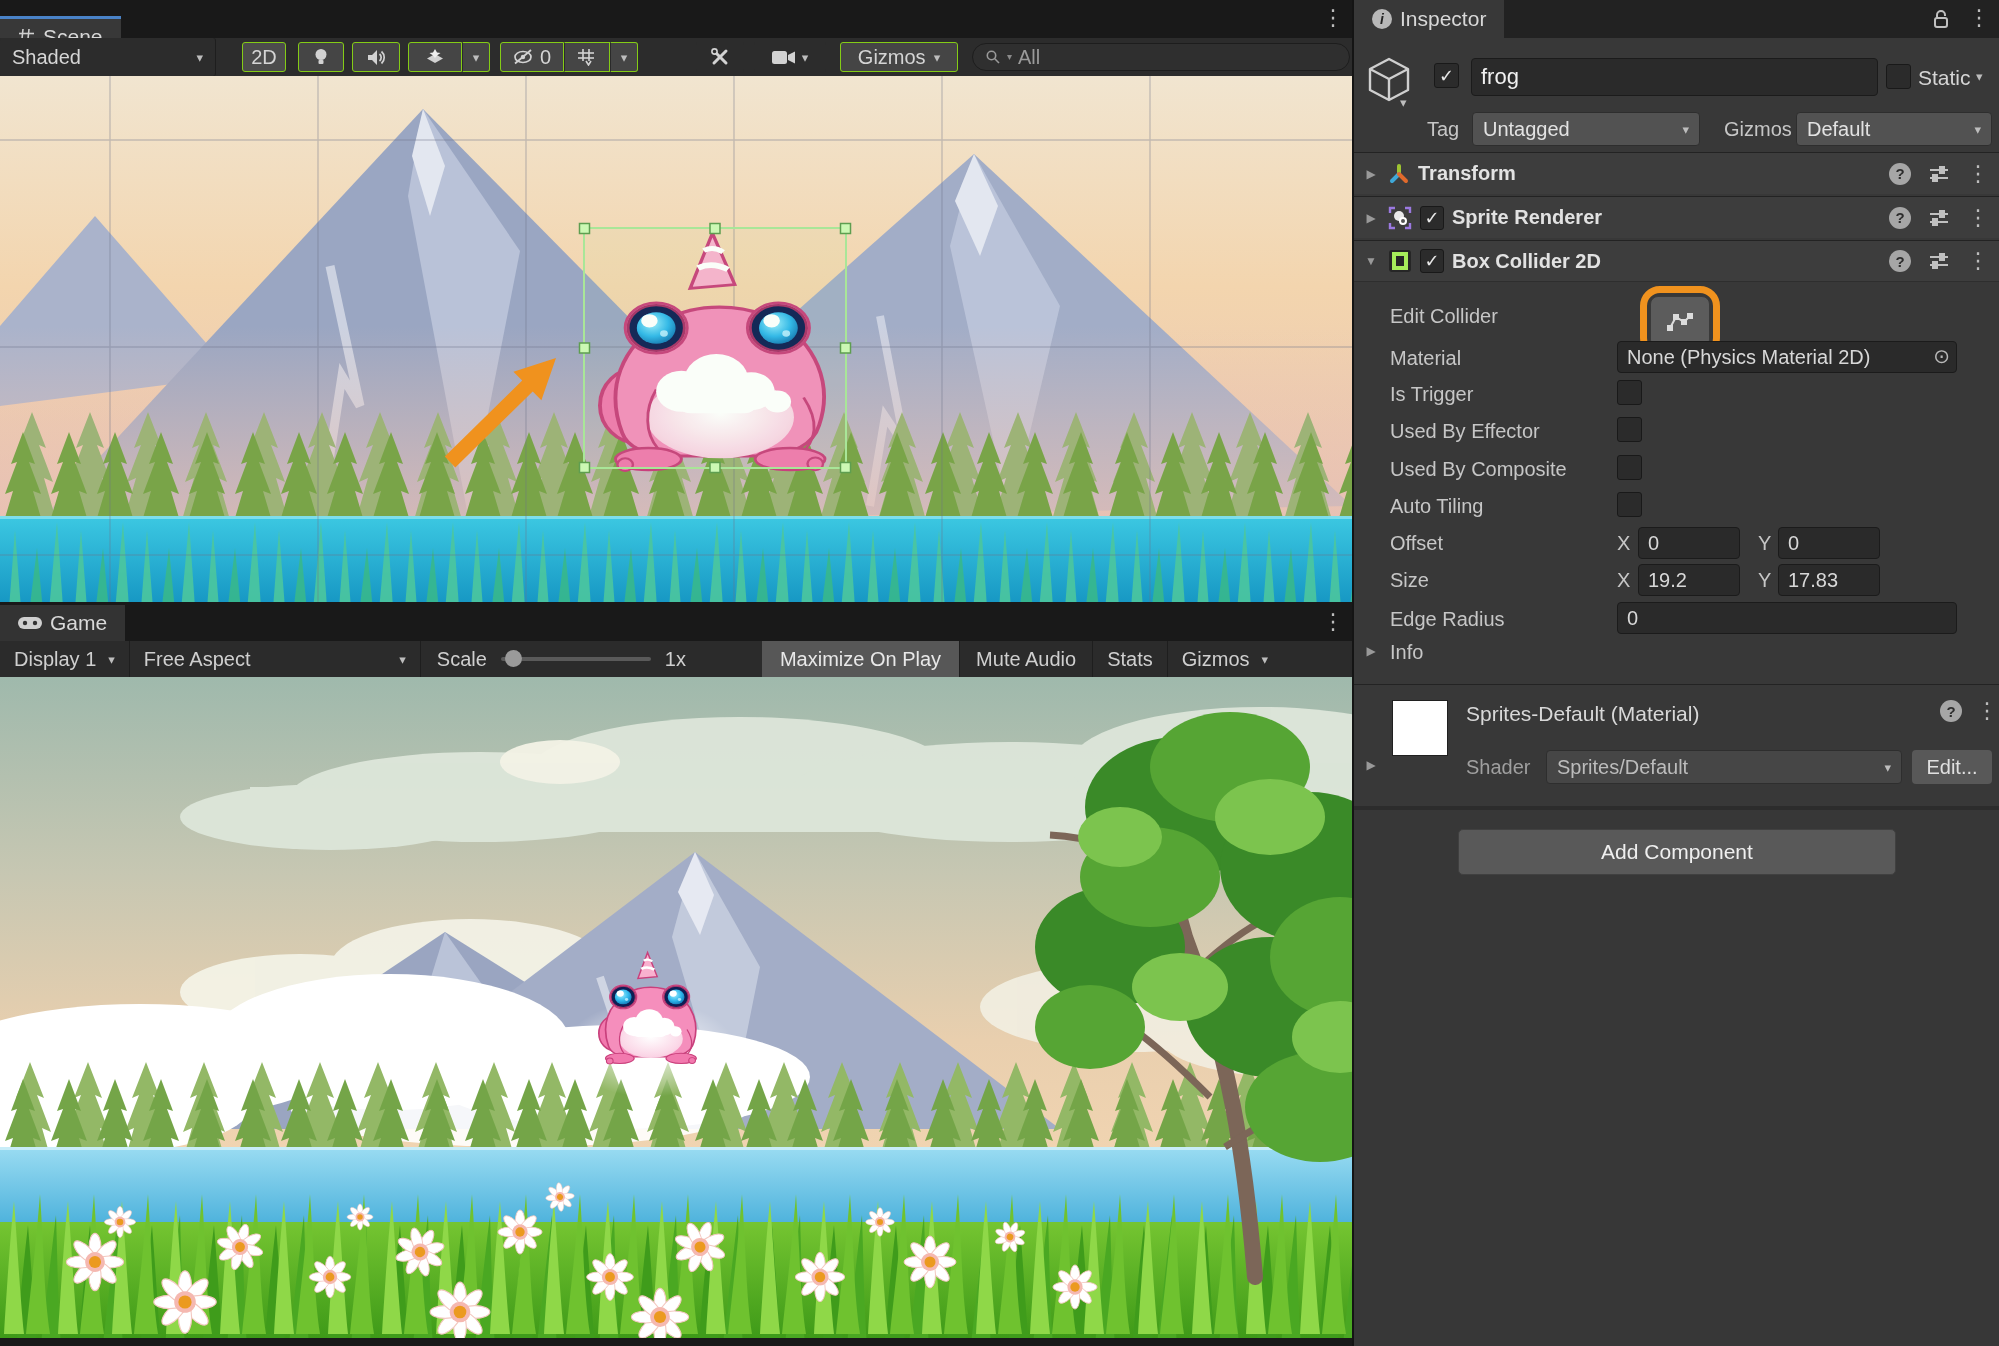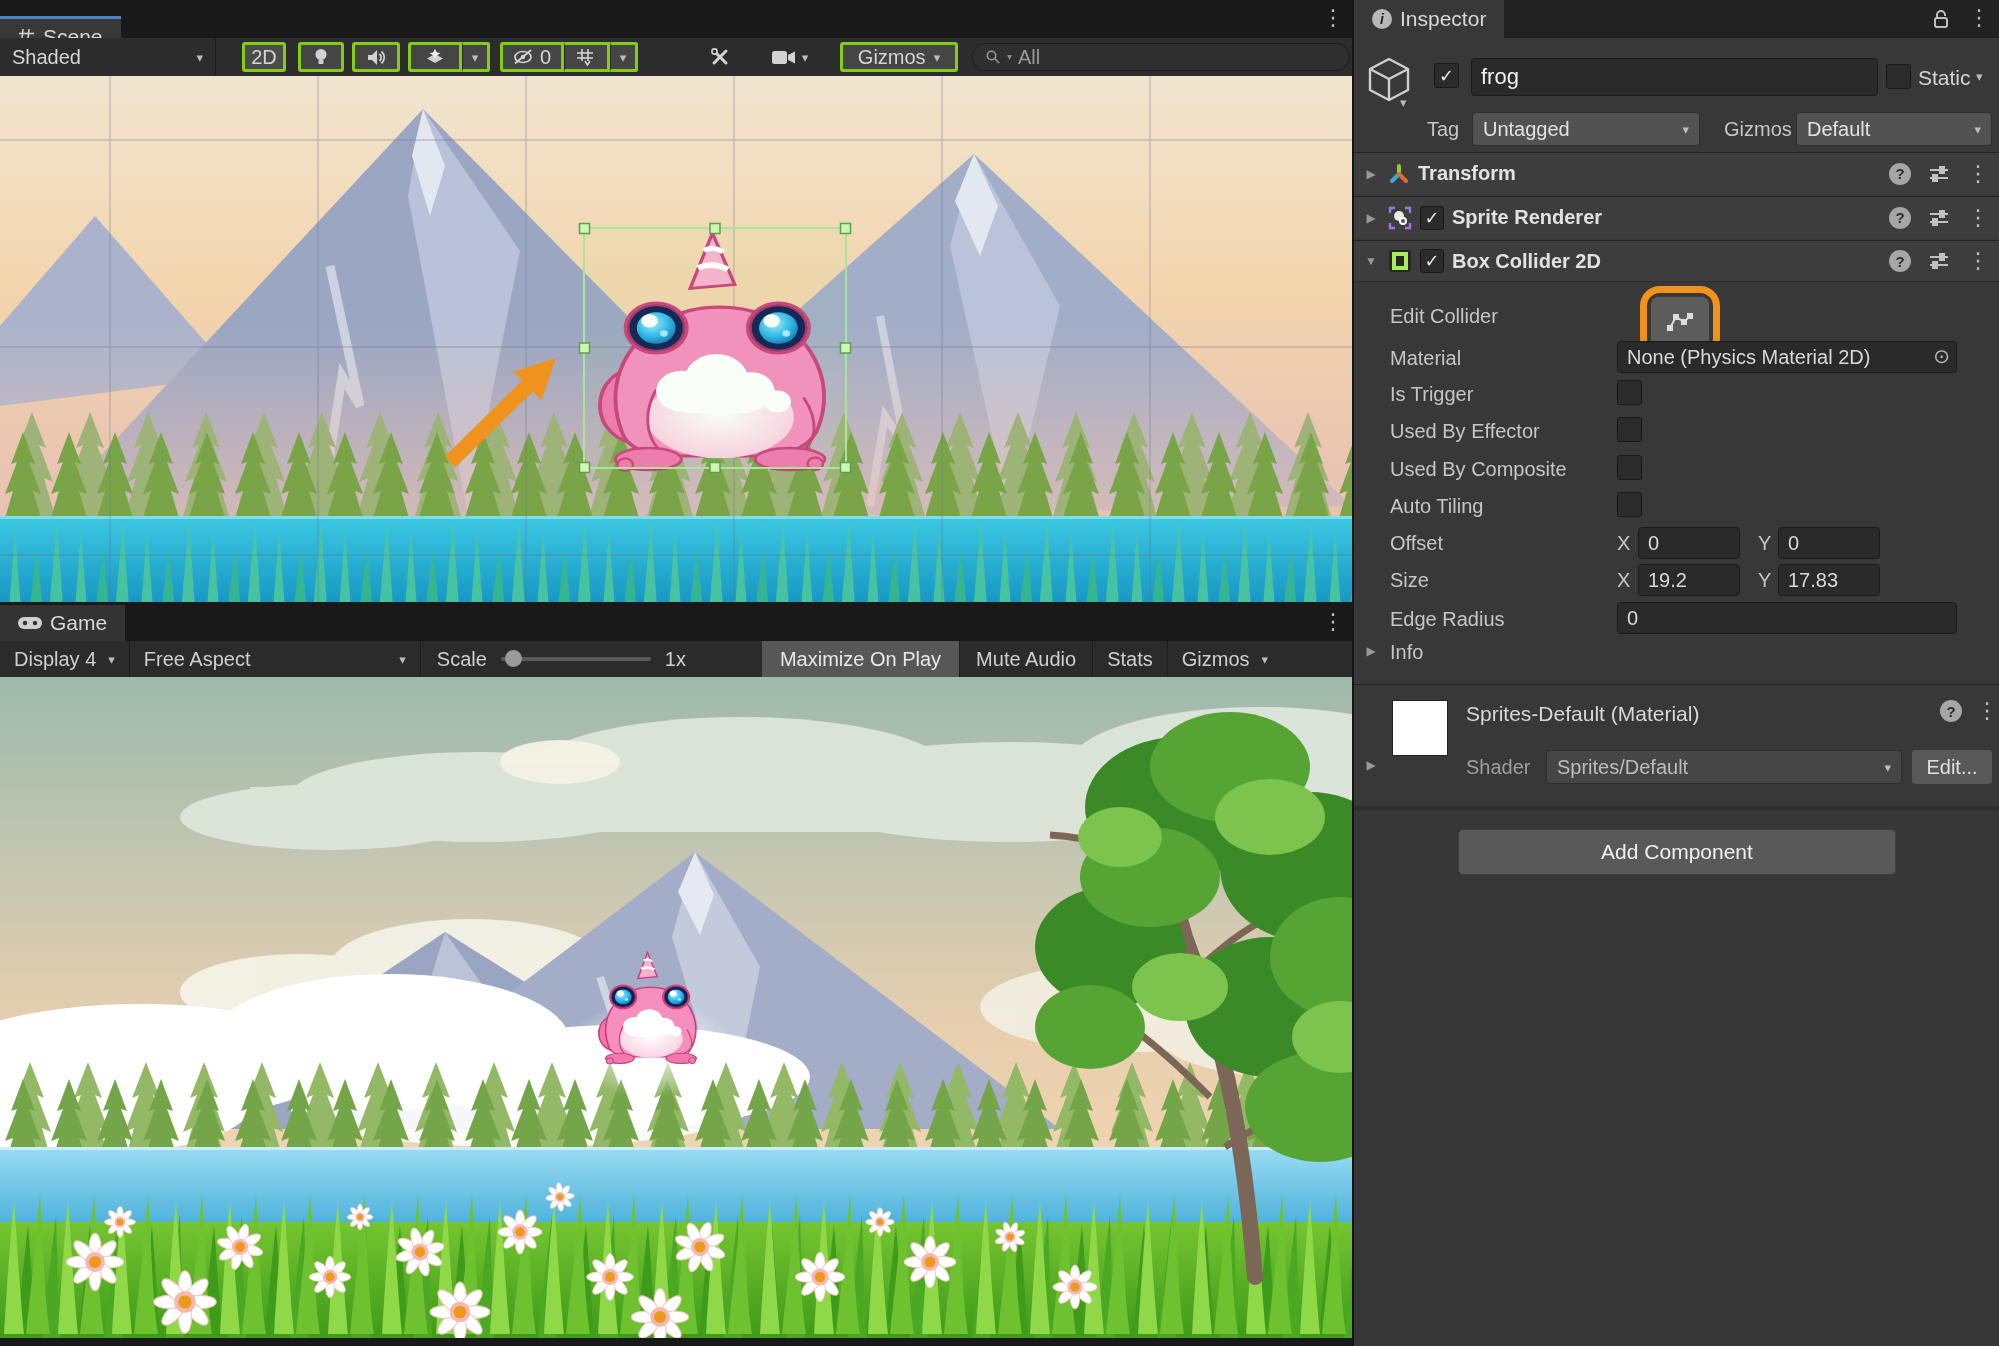--- a/index.html
+++ b/index.html
@@ -3,21 +3,21 @@
 <meta charset="utf-8">
 <style>
   html,body{margin:0;padding:0;width:1999px;height:1346px;background:#141414;overflow:hidden;
     font-family:"Liberation Sans",sans-serif;-webkit-font-smoothing:antialiased;}
   .abs{position:absolute;}
   
   .tabbar{background:#191919;}
   .tab{display:flex;align-items:center;gap:8px;background:#383838;color:#d8d8d8;
        font-size:21px;padding:0 18px;height:100%;box-sizing:border-box;}
   .toolbar{background:#2c2c2c;display:flex;align-items:center;color:#cfcfcf;font-size:20px;}
-  .tbtn{background:#454545;border:3px solid #84cc16;border-radius:3px;height:30px;
+  .tbtn{background:#454545;border:1px solid #84cc16;border-radius:3px;height:30px;
         display:flex;align-items:center;justify-content:center;color:#d5d5d5;box-sizing:border-box;}
   .caret{font-size:13px;color:#bdbdbd;line-height:1;}
   .kebab{font-size:22px;color:#bdbdbd;letter-spacing:0;line-height:1;}
   .foldout{font-size:12px;color:#999;width:18px;display:inline-block;text-align:center;}
   
   .inspector{left:1354px;top:0;width:645px;height:1346px;background:#383838;}
   .insp-row{position:absolute;left:0;width:645px;display:flex;align-items:center;box-sizing:border-box;}
   .ilabel{color:#c6c6c6;font-size:20px;}
   .comp-header{height:42px;background:#3d3d3d;border-top:1px solid #232323;padding:0 10px 0 8px;
                display:flex;align-items:center;gap:8px;}
@@ -293,21 +293,21 @@
         <rect x="0" y="1" width="24" height="12" rx="6" fill="#cfcfcf"></rect>
         <circle cx="7" cy="7" r="2.2" fill="#333"></circle>
           <circle cx="17" cy="7" r="2.2" fill="#333"></circle>
       </svg>
       <span>Game</span>
     </div>
     <span class="abs kebab" style="left:1322px;top:6px;">⋮</span>
   </div>
   <div class="abs toolbar" style="left:0;top:36px;width:1352px;height:36px;background:#2b2b2b;">
     <div style="display:flex;align-items:center;gap:12px;padding:0 14px;height:100%;">
-      <span>Display 4</span>
+      <span>Display 1</span>
         <span class="caret">▾</span>
     </div>
     <div class="vsep"></div>
     <div style="display:flex;align-items:center;height:100%;width:290px;padding:0 14px;box-sizing:border-box;">
       <span>Free Aspect</span>
         <span class="caret" style="margin-left:auto">▾</span>
     </div>
     <div class="vsep"></div>
     <div style="display:flex;align-items:center;gap:14px;padding:0 16px;height:100%;">
       <span>Scale</span>

